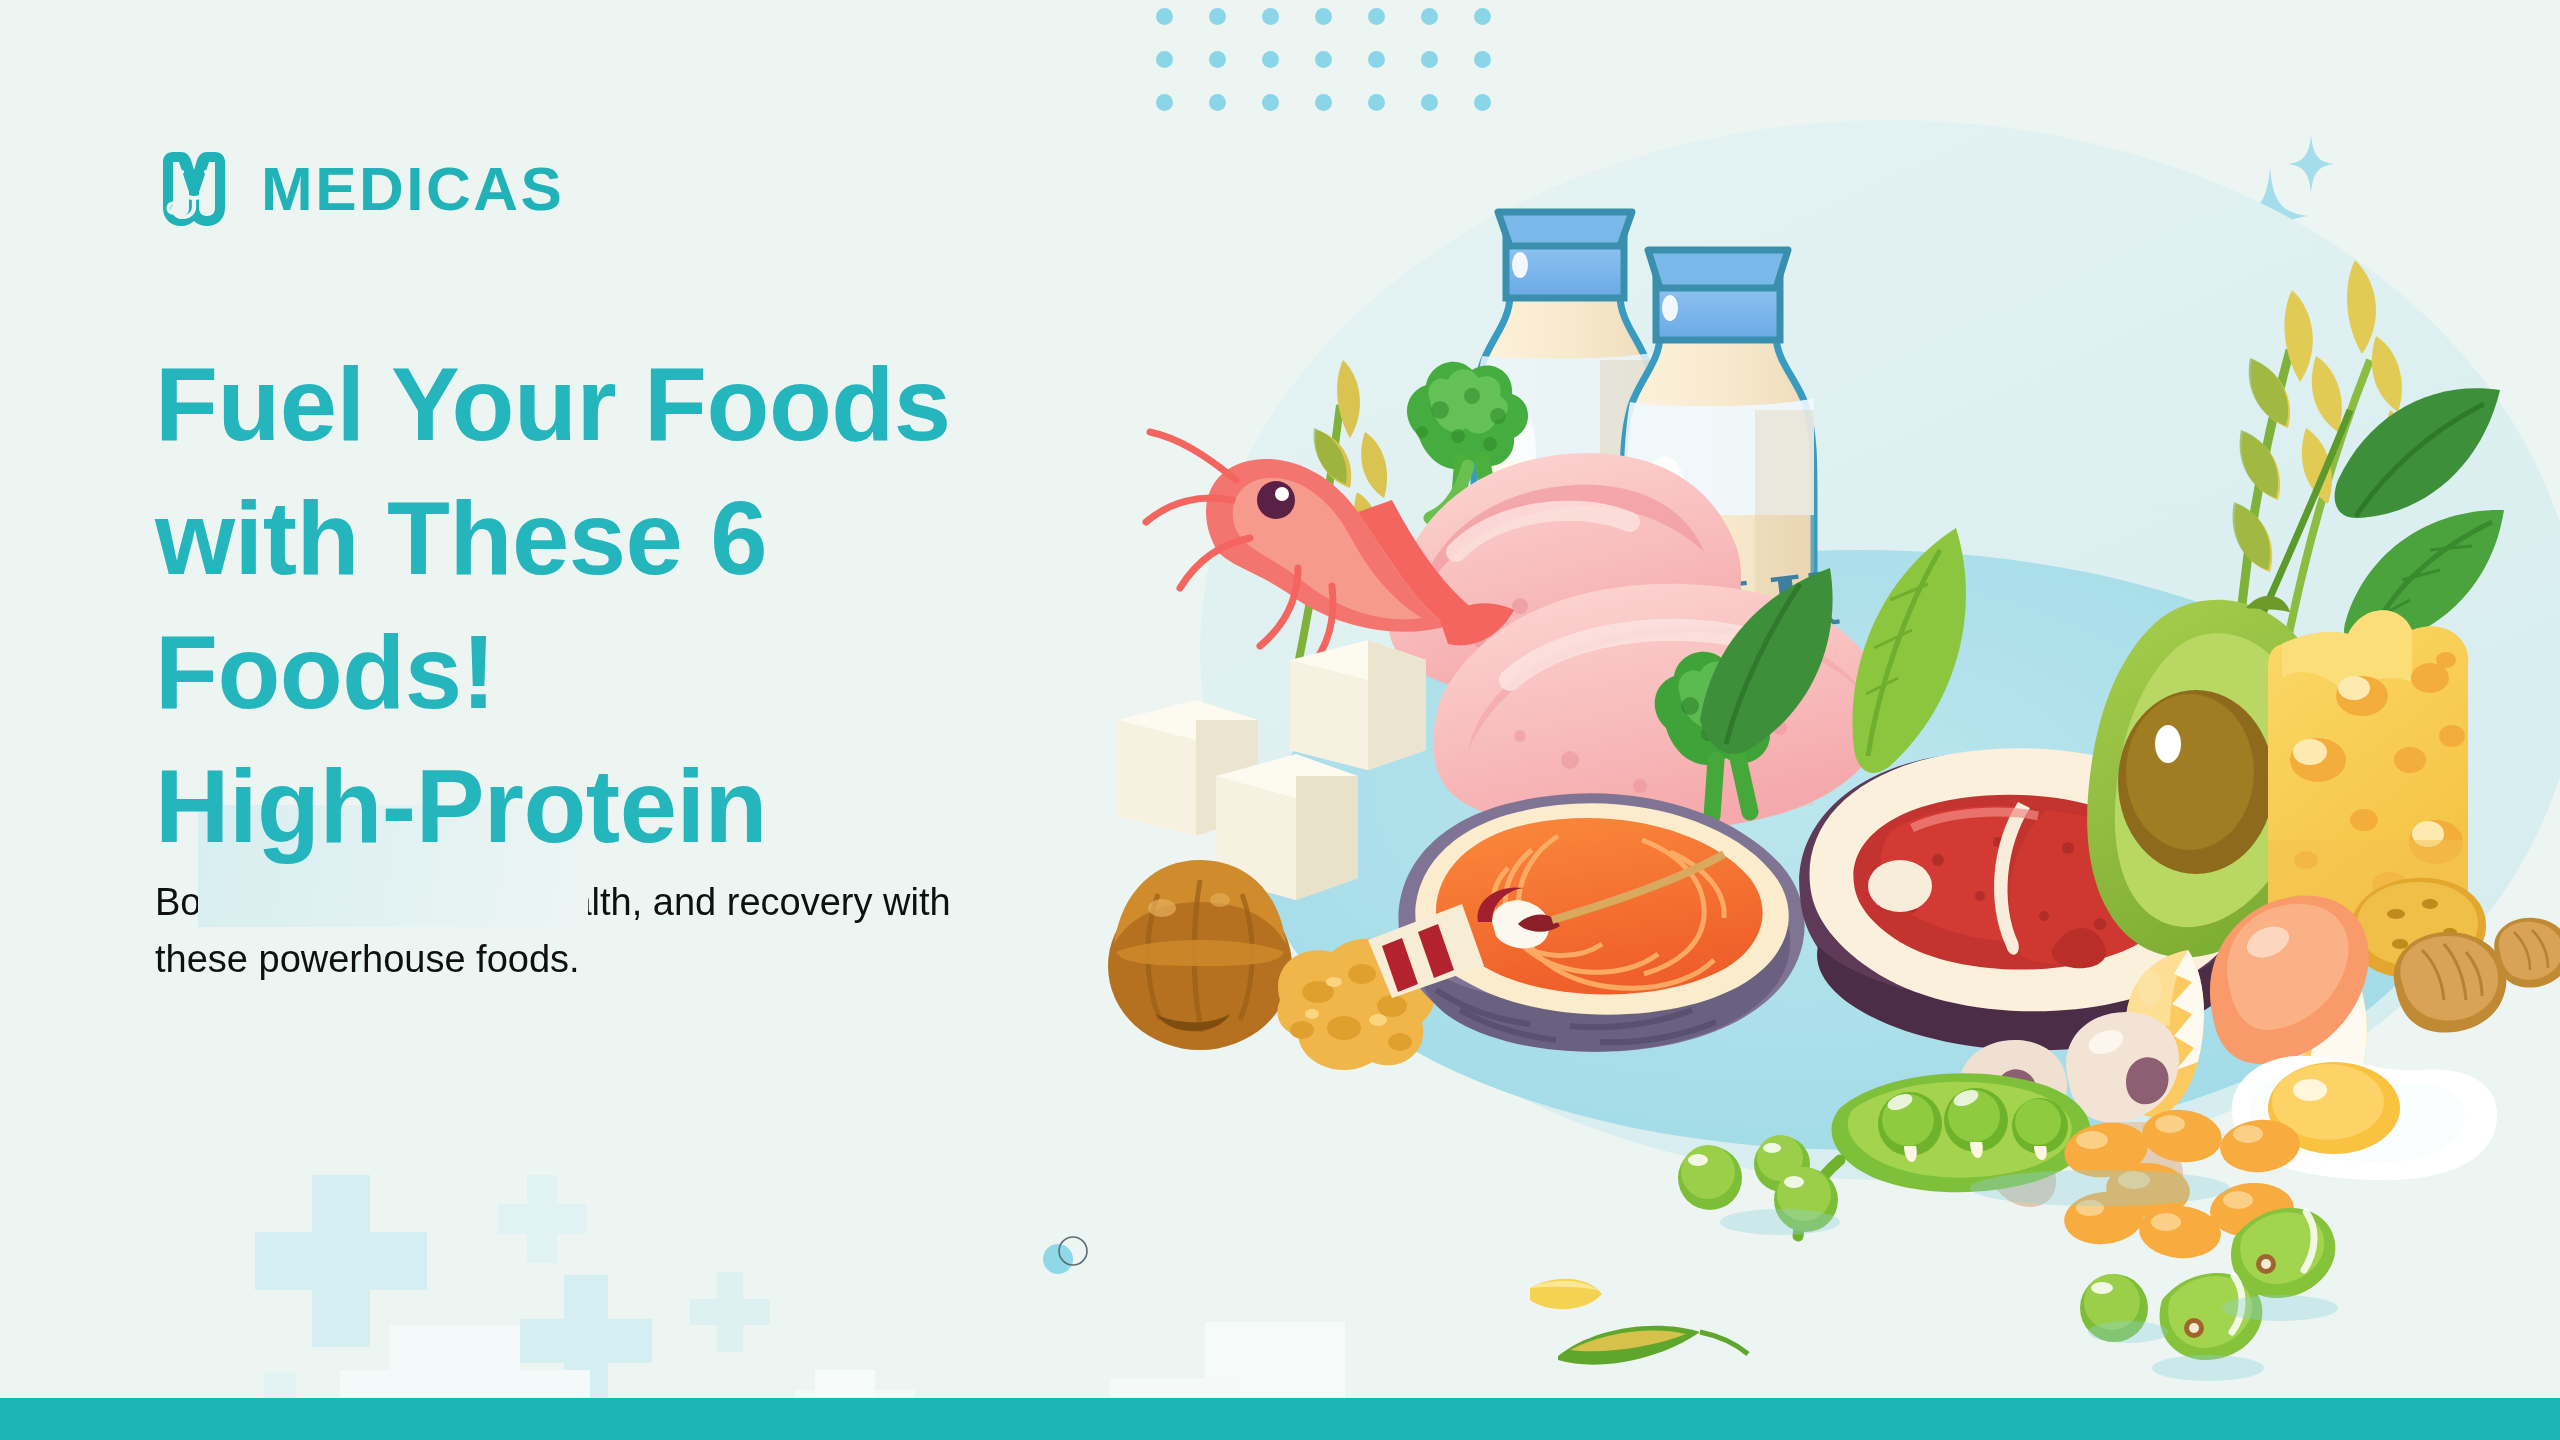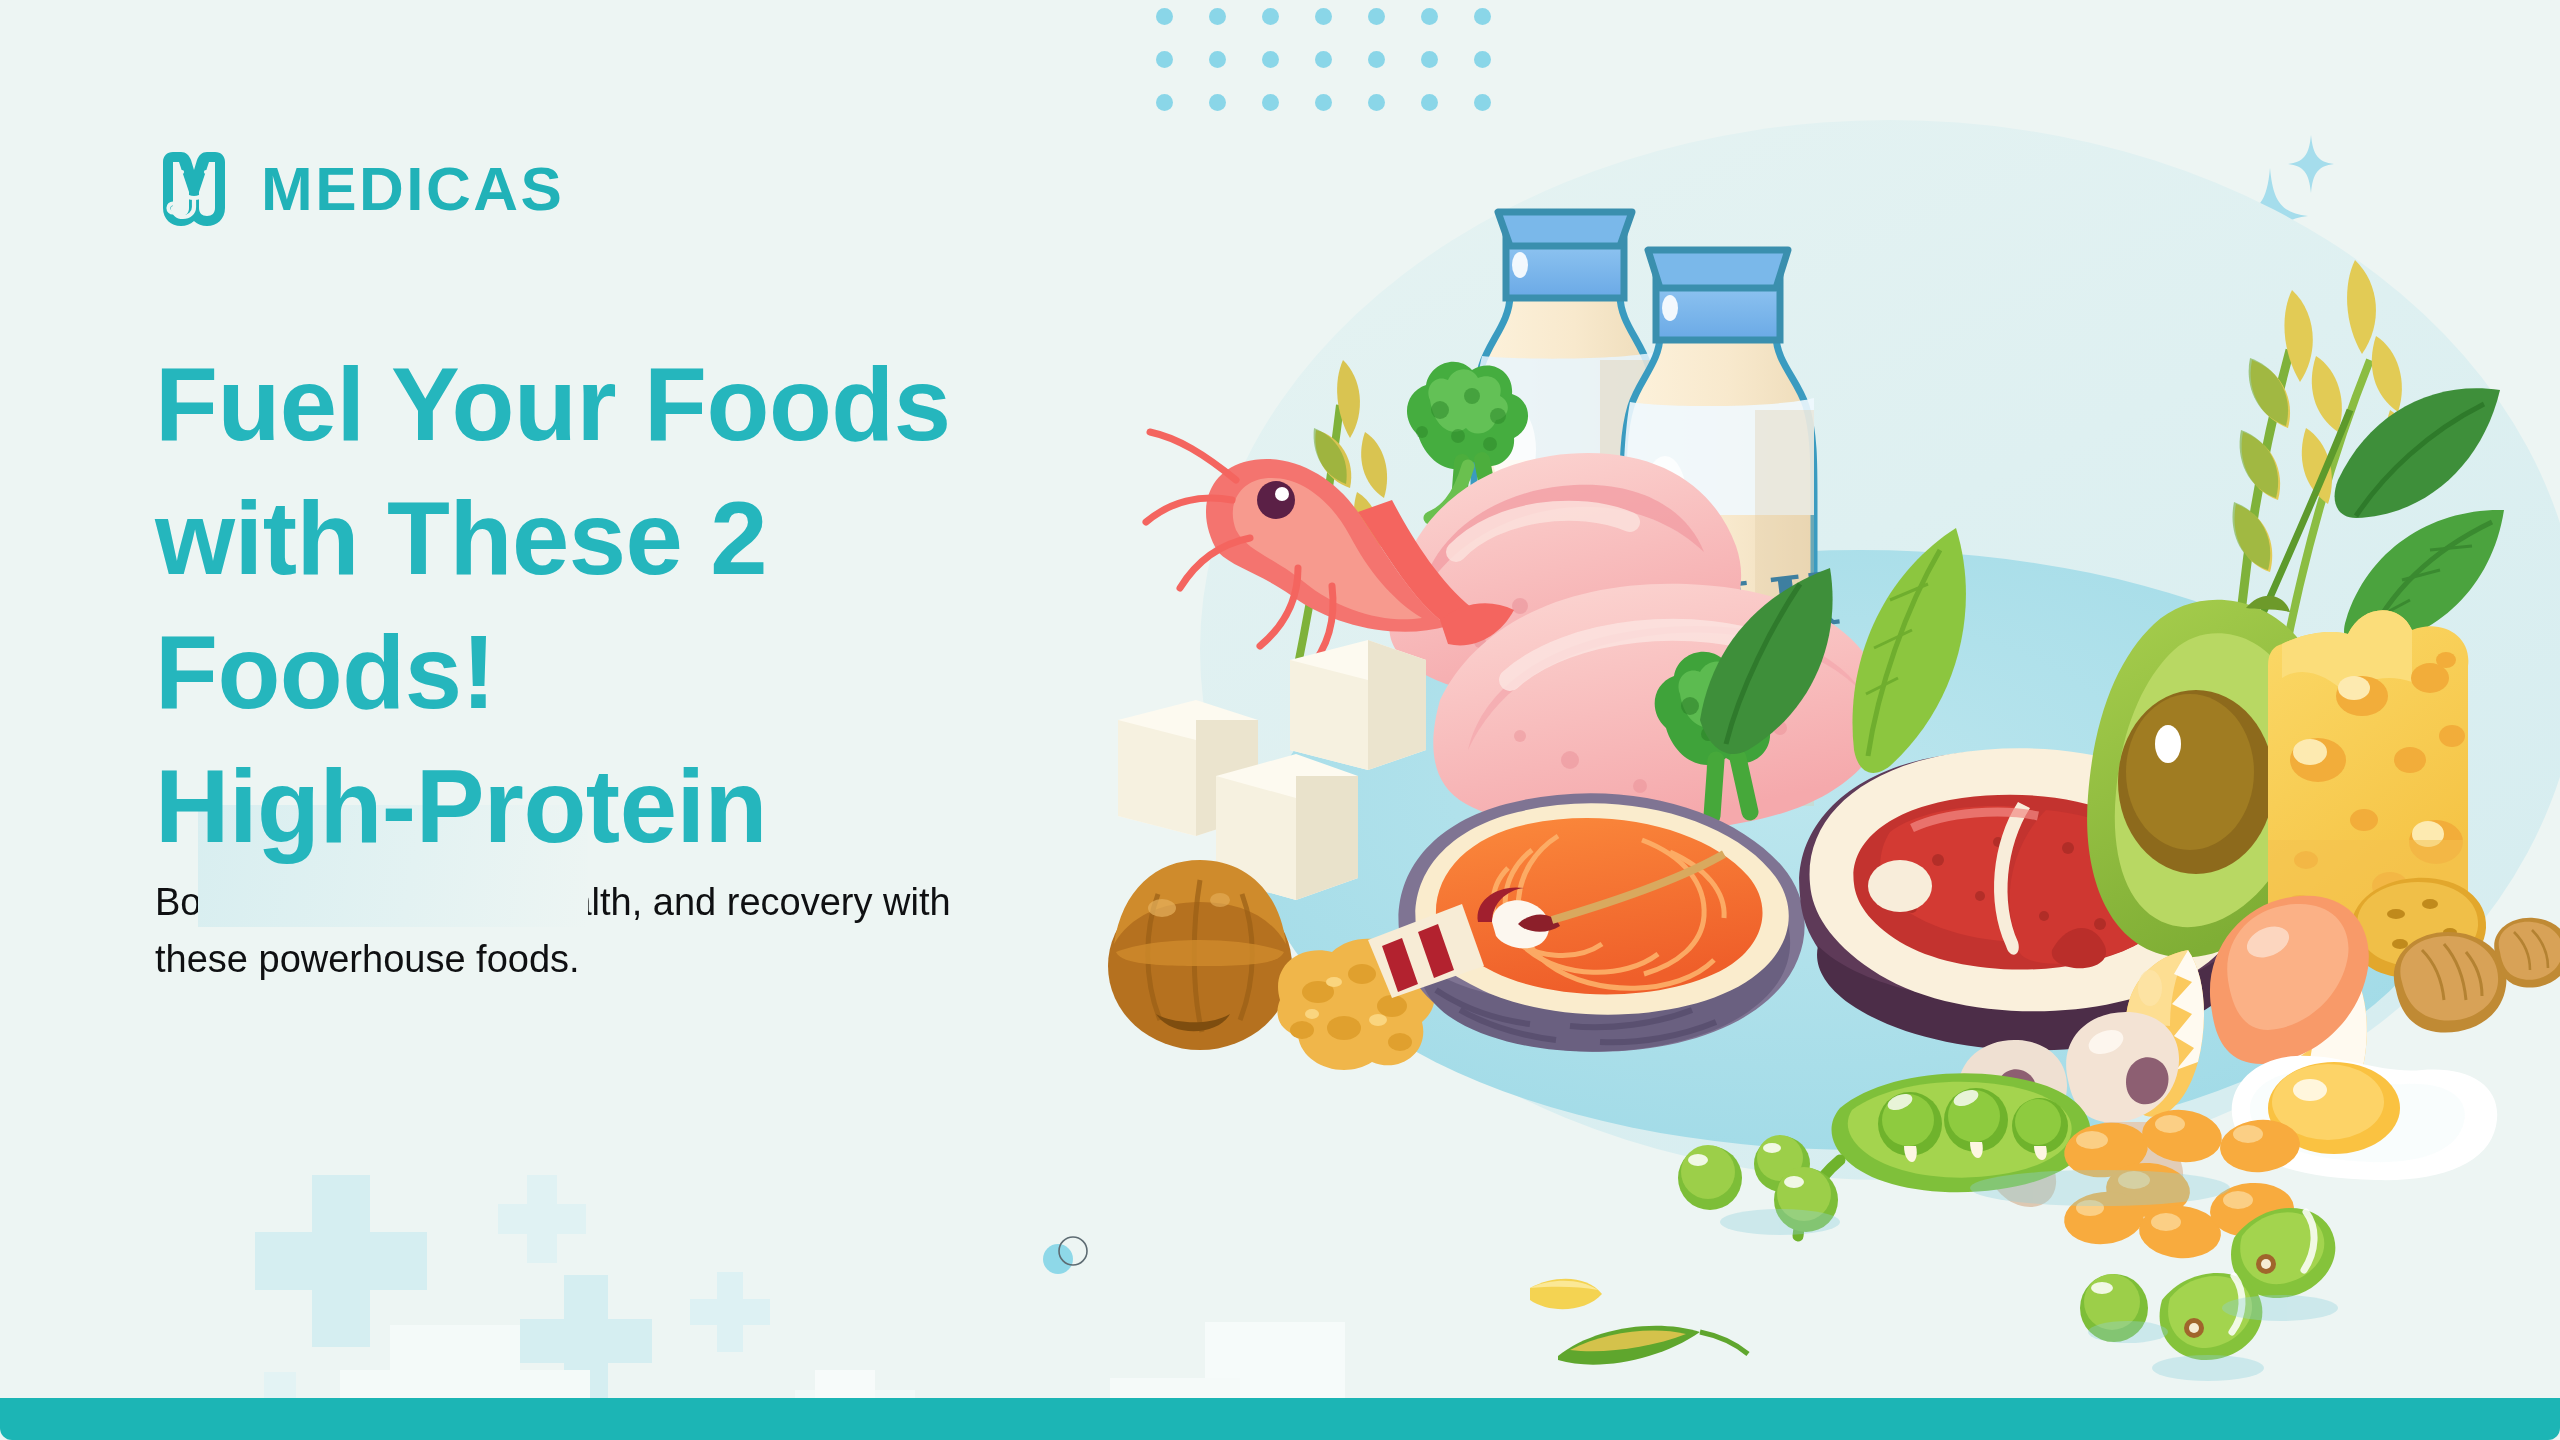--- a/index.html
+++ b/index.html
@@ -3,21 +3,21 @@
 <meta charset="utf-8">
 <style>
   * { margin:0; padding:0; box-sizing:border-box; }
   html,body { width:2560px; height:1440px; }
   body {
     font-family:"Liberation Sans", sans-serif;
     background:#edf5f3;
     overflow:hidden;
     position:relative;
   }
-  .banner { position:absolute; inset:0; background:#edf5f3; overflow:hidden;border-radius:12px; }
+  .banner { position:absolute; inset:0; background:#edf5f3; overflow:hidden; }
 
   
   .cross { position:absolute; }
   .cross::before, .cross::after {
     content:""; position:absolute; background:currentColor;
   }
   .cross::before { left:33.34%; top:0; width:33.33%; height:100%; }
   .cross::after  { top:33.34%; left:0; height:33.33%; width:100%; }
 
   
@@ -135,21 +135,21 @@
             <path d="M39 48 L39 57 C39 63 34 67 28 67 C22 67 18 63 18 58"></path>
           </g>
           <circle cx="18" cy="58" r="4.6" fill="none" stroke="#edf5f3" stroke-width="4"></circle>
         </svg>
       </span>
       <span class="logo-text">MEDICAS</span>
     </div>
 
     <h1 class="headline">
       <div>Fuel Your Foods</div>
-      <div>with These 2</div>
+      <div>with These 6</div>
       <div>Foods!</div>
       <div>High-Protein</div>
     </h1>
 
     <p class="subhead">Boost energy, muscle health, and recovery with these powerhouse foods.</p>
   </div>
 
   <div class="illus">
   <svg viewBox="0 0 1460 1330" xmlns="http://www.w3.org/2000/svg">
     <defs>

